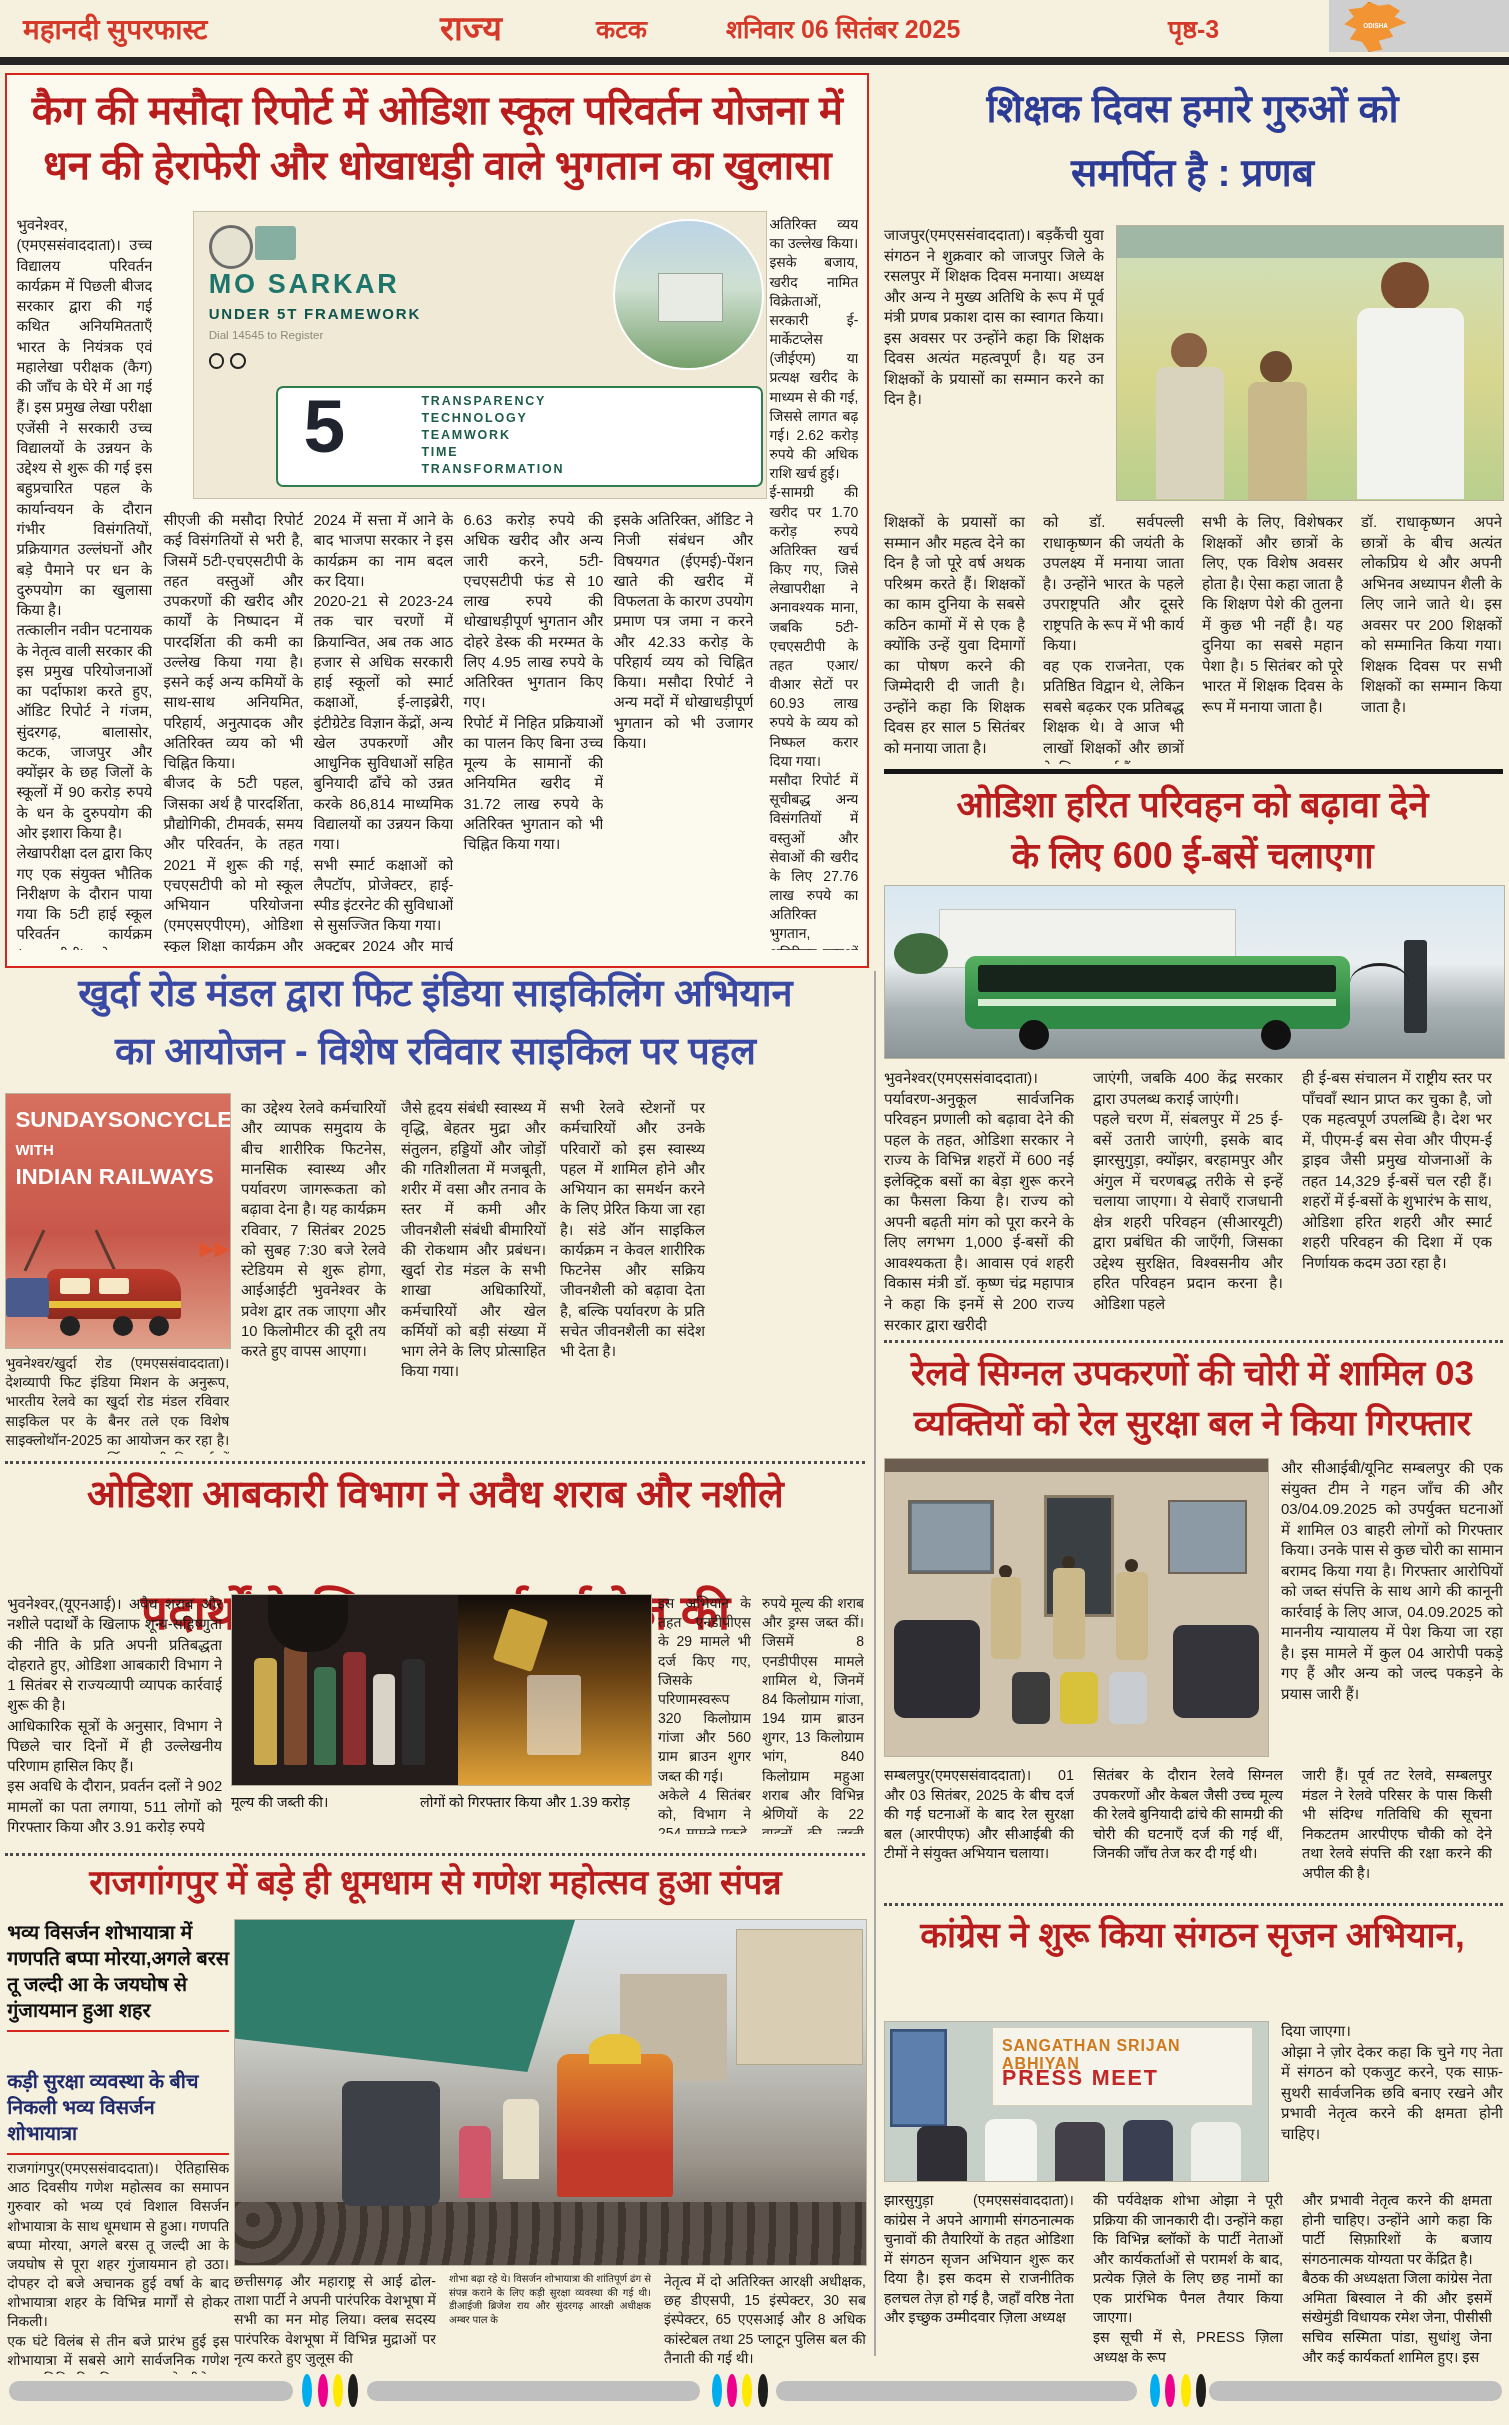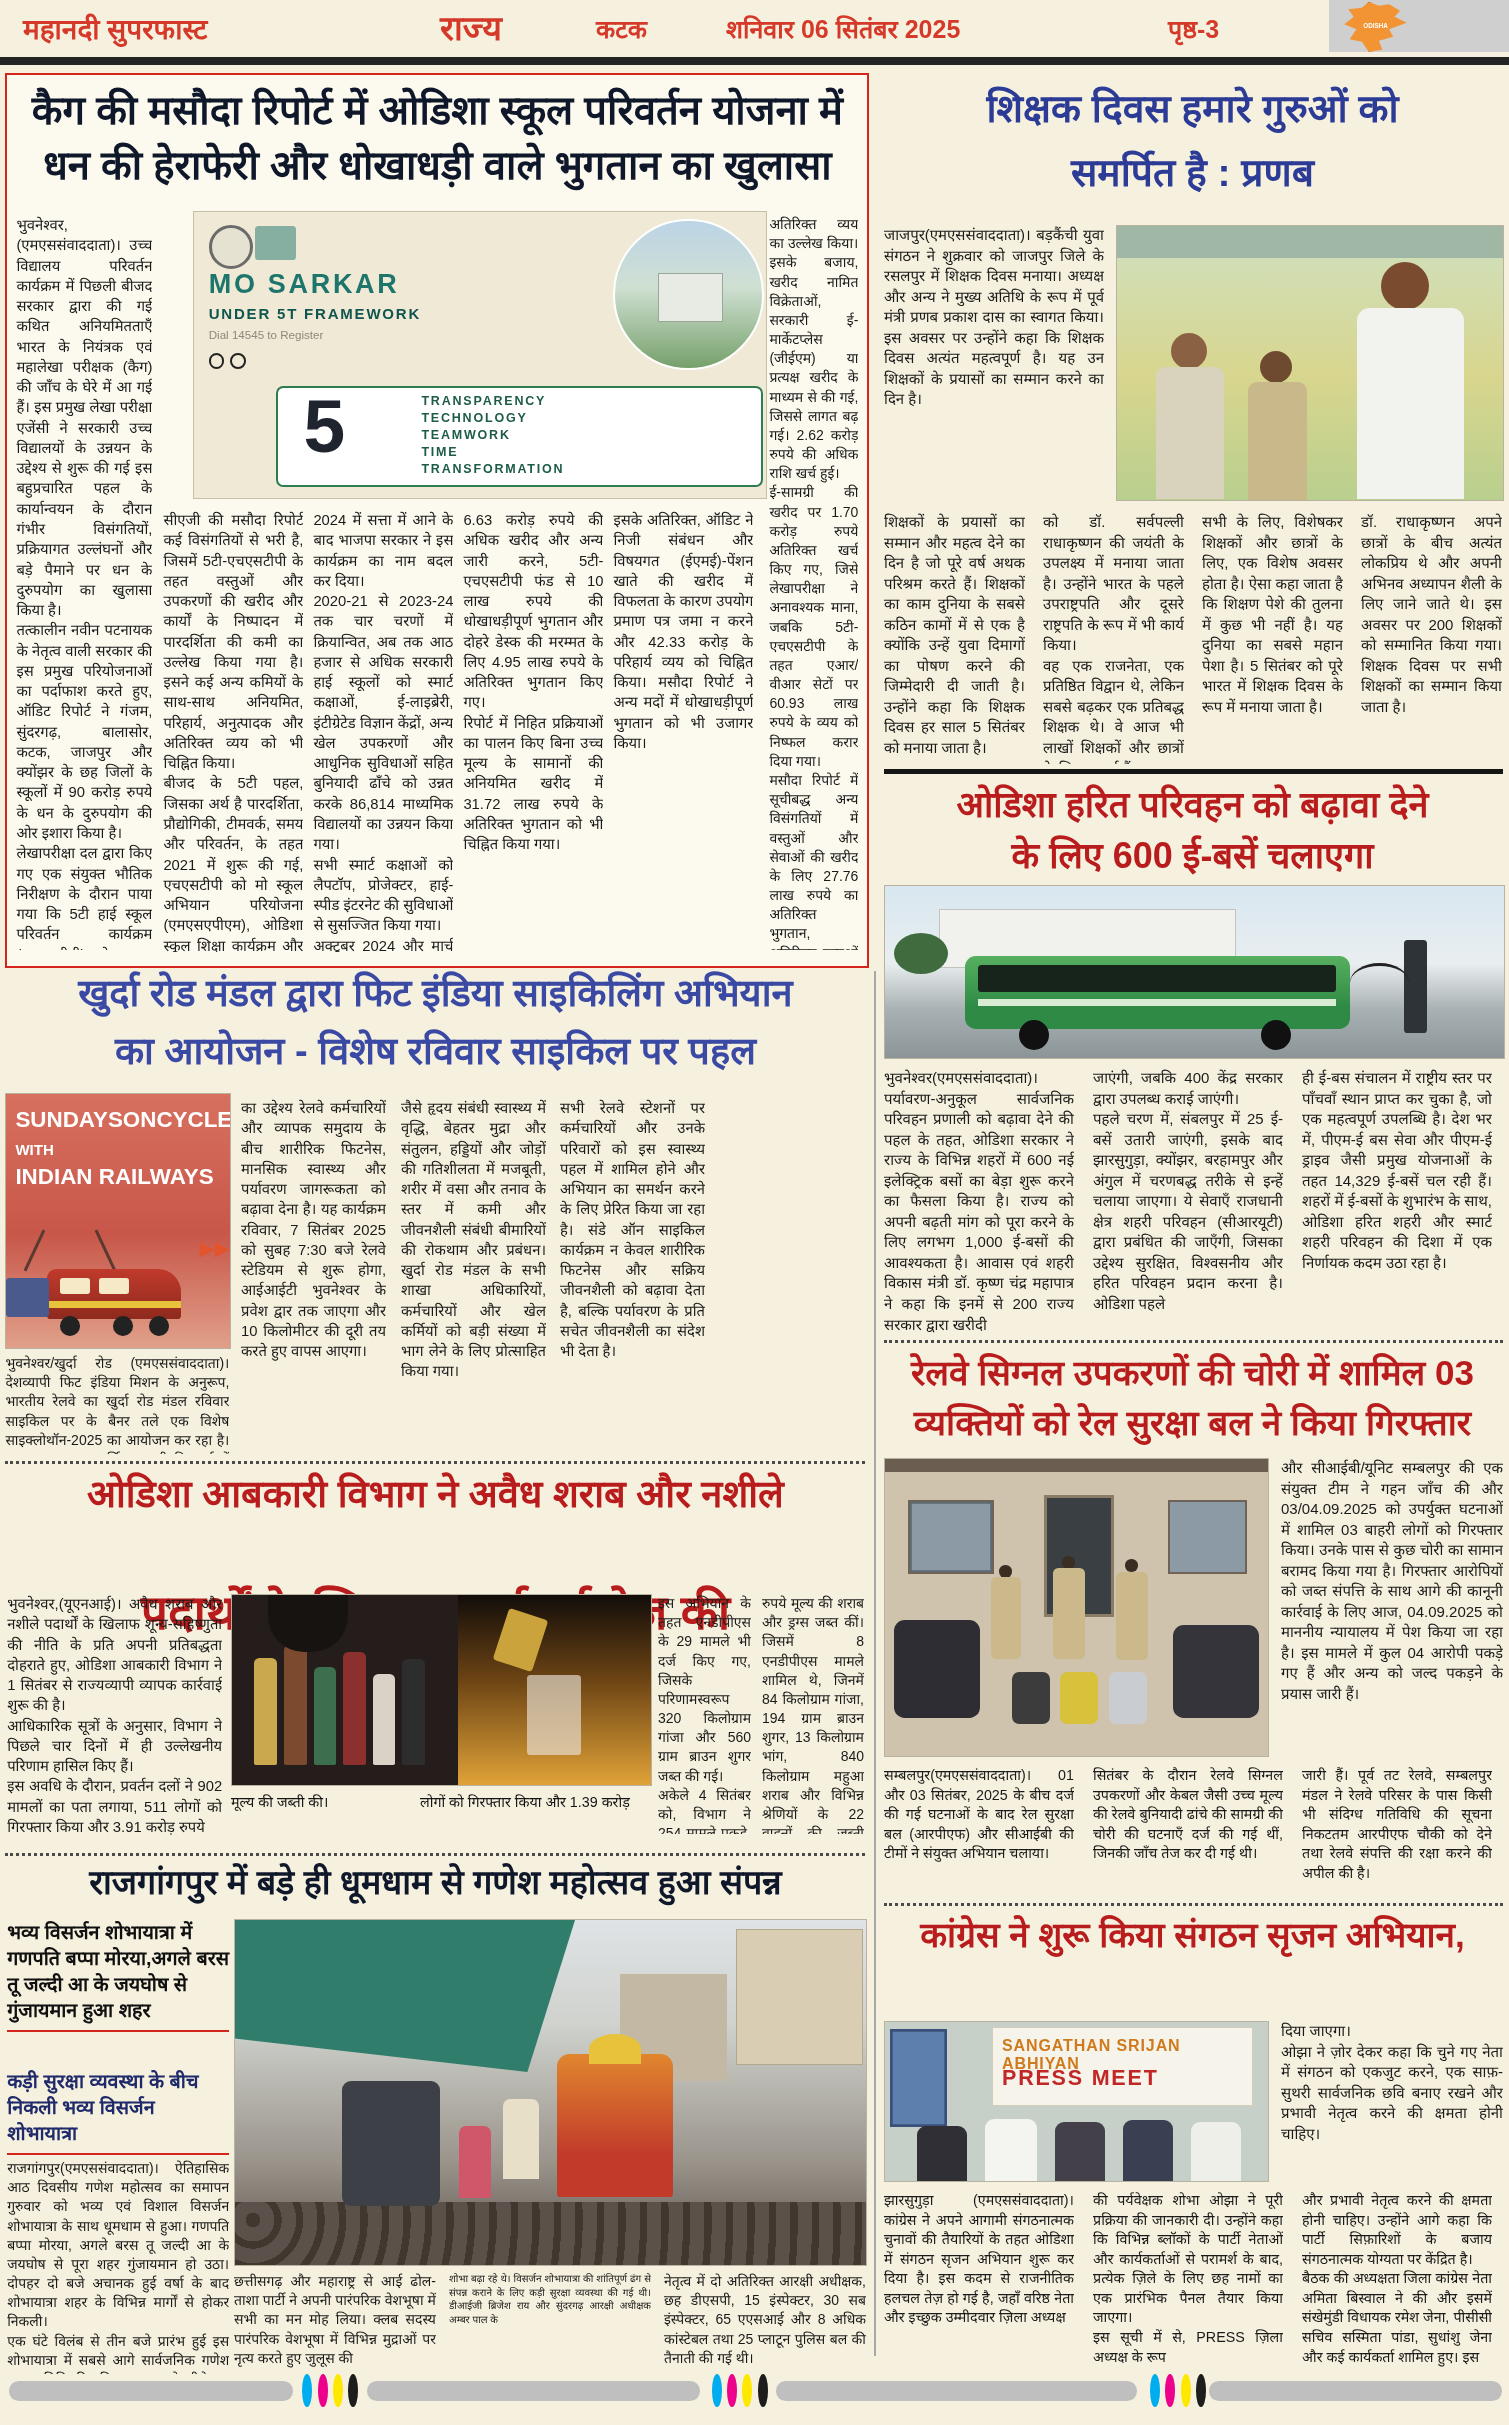--- a/index.html
+++ b/index.html
@@ -5,21 +5,21 @@
   html,body{margin:0;padding:0}
   .page{position:relative;width:1510px;height:2426px;background:#f6f1de;
         font-family:"Liberation Sans","DejaVu Sans",sans-serif;overflow:hidden}
   .abs{position:absolute}
   .hl{position:absolute;font-weight:800;text-align:center;line-height:1.2;letter-spacing:0}
   .t{position:absolute;font-size:15px;line-height:1.37;color:#1a1a1a;text-align:justify;
      overflow:hidden;white-space:pre-line}
   .cap{position:absolute;font-size:14.3px;color:#141414;overflow:hidden;white-space:nowrap}
   .dot{position:absolute;border-top:3.6px dotted #4a4a4a}
   .photo{position:absolute;overflow:hidden;border:0.9px solid #b9b29e;background:#cfcfcf}
-  .red{color:#0f172a}
+  .red{color:#b91c1c}
   .blue{color:#2c3b96}
   .dark{color:#b91c1c}
   .mast{position:absolute;font-weight:800;color:#d5392a}
   .bar{position:absolute;height:19.7px;border-radius:9.8px;background:#bfbfbf}
   .regmark{position:absolute;width:9.8px;height:33px;border-radius:50%}
   .ph-el{position:absolute}
 </style>
 </head>
 <body>
 

